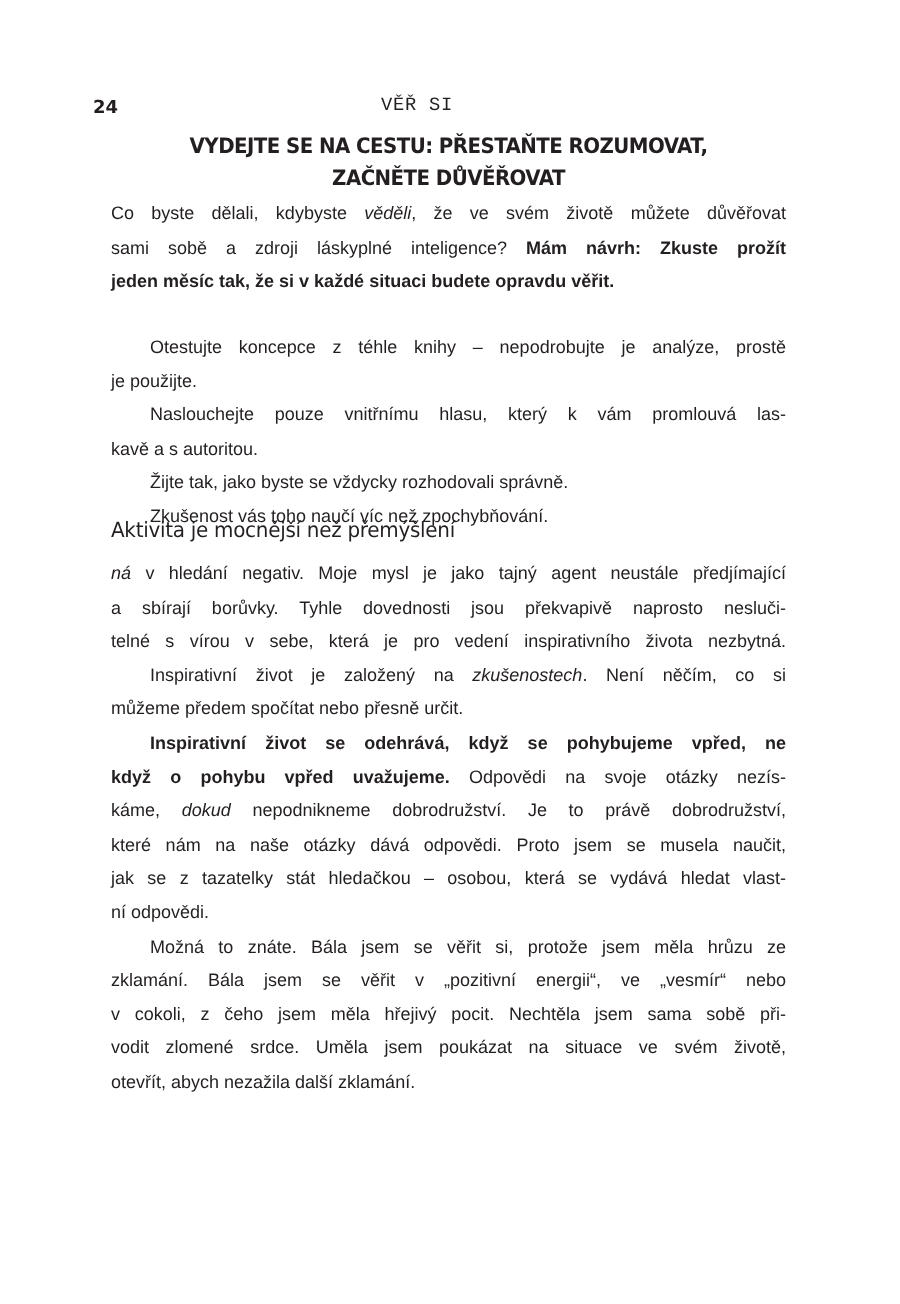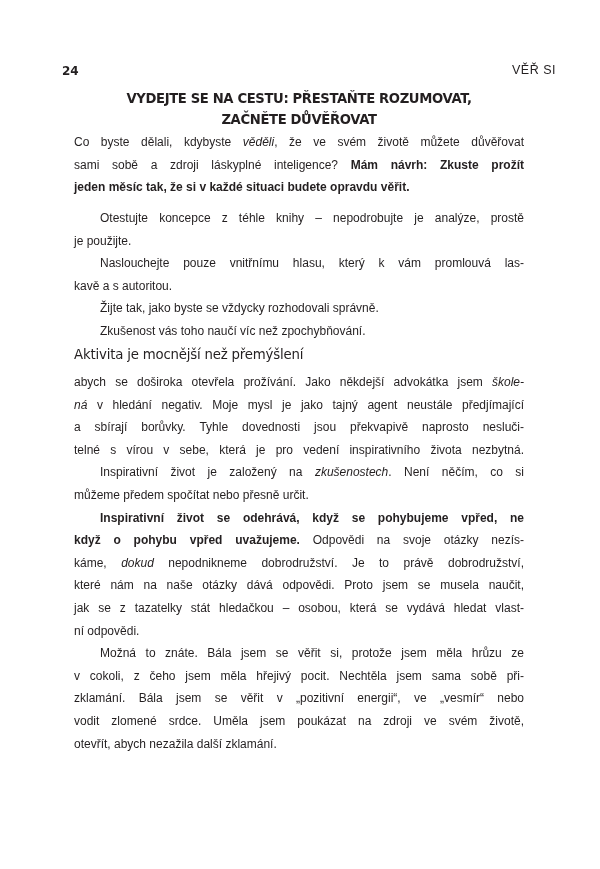--- a/index.html
+++ b/index.html
@@ -1,18 +1,18 @@
 <!DOCTYPE html>
 <html><head>
 <meta charset="utf-8">
 <style>
   html, body { margin: 0; padding: 0; background: #ffffff; }
   body { width: 600px; height: 869px; position: relative; overflow: hidden; color: #231f20; }
   .page-num { position: absolute; left: 62px; top: 64px; font-family: "DejaVu Sans", sans-serif; font-weight: bold; font-size: 12px; letter-spacing: 0px; }
-  .running-head { position: absolute; left: 0; width: 556px; top: 63px; text-align: right; font-family: Liberation Sans, sans-serif; font-size: 12.5px; letter-spacing: 0.5px; }
+  .running-head { position: absolute; left: 0; width: 556px; top: 63px; text-align: center; font-family: Liberation Mono, monospace; font-size: 12.5px; letter-spacing: 0.5px; }
   .title { position: absolute; left: 74px; width: 450px; top: 88px; text-align: center; font-family: "DejaVu Sans", sans-serif; font-weight: bold; font-size: 14.2px; line-height: 21px; letter-spacing: -0.4px; transform: scaleX(0.93); transform-origin: center top; }
   .body { position: absolute; left: 74px; width: 450px; font-family: Liberation Sans, sans-serif; font-size: 12px; line-height: 22.6px; }
   .lb { display: block; height: 22.6px; white-space: nowrap; overflow: visible; }
   .lb span.j { display: inline-block; width: 100%; text-align: justify; text-align-last: justify; white-space: normal; }
   .ind1 { padding-left: 26px; box-sizing: border-box; }
   .sub { position: absolute; left: 74px; top: 346px; font-family: "DejaVu Sans", sans-serif; font-size: 14px; letter-spacing: -0.2px; transform: scaleX(0.95); transform-origin: left top; }
   b { font-weight: bold; }
   i { font-style: italic; }
 </style>
 </head>
@@ -25,45 +25,44 @@
   <div>VYDEJTE SE NA CESTU: PŘESTAŇTE ROZUMOVAT,</div>
   <div>ZAČNĚTE DŮVĚŘOVAT</div>
 </div>
 
 <div class="body" style="top:131px">
   <div class="lb"><span class="j"><span>Co byste dělali, kdybyste </span><i>věděli</i><span>, že ve svém životě můžete důvěřovat</span></span></div>
   <div class="lb"><span class="j"><span>sami sobě a zdroji láskyplné inteligence? </span><b>Mám návrh: Zkuste prožít</b></span></div>
   <div class="lb"><b>jeden měsíc tak, že si v každé situaci budete opravdu věřit.</b></div>
 </div>
 
-<div class="body" style="top:207px">
+<div class="body" style="top:220px">
   <div class="lb ind1"><span class="j">Otestujte koncepce z téhle knihy – nepodrobujte je analýze, prostě</span></div>
   <div class="lb">je použijte.</div>
   <div class="lb ind1"><span class="j">Naslouchejte pouze vnitřnímu hlasu, který k vám promlouvá las-</span></div>
   <div class="lb">kavě a s autoritou.</div>
   <div class="lb ind1">Žijte tak, jako byste se vždycky rozhodovali správně.</div>
   <div class="lb ind1">Zkušenost vás toho naučí víc než zpochybňování.</div>
 </div>
 
 <div class="sub">Aktivita je mocnější než přemýšlení</div>
 
 <div class="body" style="top:371px">
-  <div class="lb"><span class="j"><span>abych se doširoka otevřela prožívání. Jako někdejší advokátka jsem </span><i>škole-</i></span></div>
   <div class="lb"><span class="j"><i>ná</i><span> v hledání negativ. Moje mysl je jako tajný agent neustále předjímající</span></span></div>
   <div class="lb"><span class="j">a sbírají borůvky. Tyhle dovednosti jsou překvapivě naprosto nesluči-</span></div>
   <div class="lb"><span class="j">telné s vírou v sebe, která je pro vedení inspirativního života nezbytná.</span></div>
 
   <div class="lb ind1"><span class="j"><span>Inspirativní život je založený na </span><i>zkušenostech</i><span>. Není něčím, co si</span></span></div>
   <div class="lb">můžeme předem spočítat nebo přesně určit.</div>
 
   <div class="lb ind1"><span class="j"><b>Inspirativní život se odehrává, když se pohybujeme vpřed, ne</b></span></div>
   <div class="lb"><span class="j"><b>když o pohybu vpřed uvažujeme.</b><span> Odpovědi na svoje otázky nezís-</span></span></div>
   <div class="lb"><span class="j"><span>káme, </span><i>dokud</i><span> nepodnikneme dobrodružství. Je to právě dobrodružství,</span></span></div>
   <div class="lb"><span class="j">které nám na naše otázky dává odpovědi. Proto jsem se musela naučit,</span></div>
   <div class="lb"><span class="j">jak se z tazatelky stát hledačkou – osobou, která se vydává hledat vlast-</span></div>
   <div class="lb">ní odpovědi.</div>
 
   <div class="lb ind1"><span class="j">Možná to znáte. Bála jsem se věřit si, protože jsem měla hrůzu ze</span></div>
+  <div class="lb"><span class="j">zklamání. Bála jsem se věřit v „pozitivní energii“, ve „vesmír“ nebo</span></div>
   <div class="lb"><span class="j">v cokoli, z čeho jsem měla hřejivý pocit. Nechtěla jsem sama sobě při-</span></div>
-  <div class="lb"><span class="j">zklamání. Bála jsem se věřit v „pozitivní energii“, ve „vesmír“ nebo</span></div>
-  <div class="lb"><span class="j">vodit zlomené srdce. Uměla jsem poukázat na zdroji ve svém životě,</span></div>
+  <div class="lb"><span class="j">vodit zlomené srdce. Uměla jsem poukázat na situace ve svém životě,</span></div>
   <div class="lb">otevřít, abych nezažila další zklamání.</div>
 </div>
 
 </body></html>

